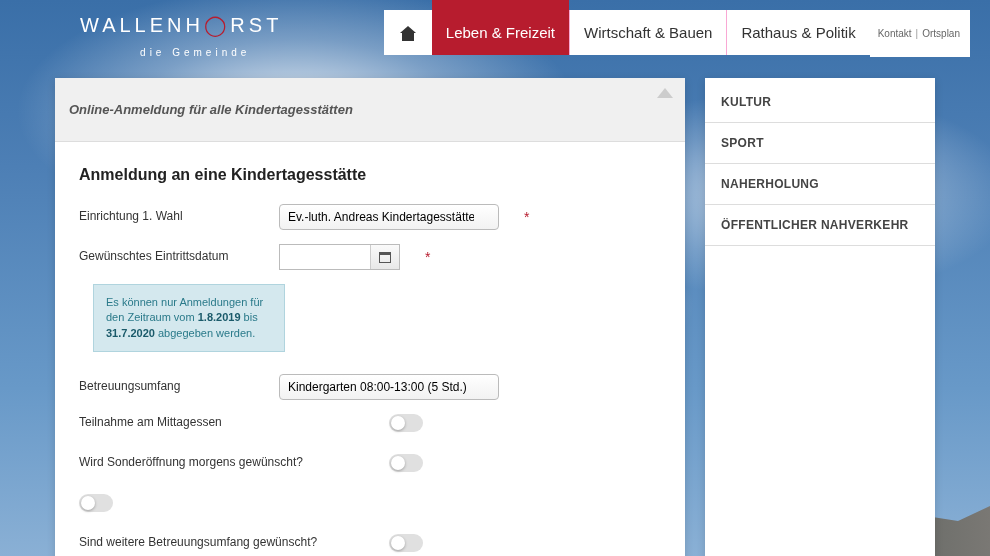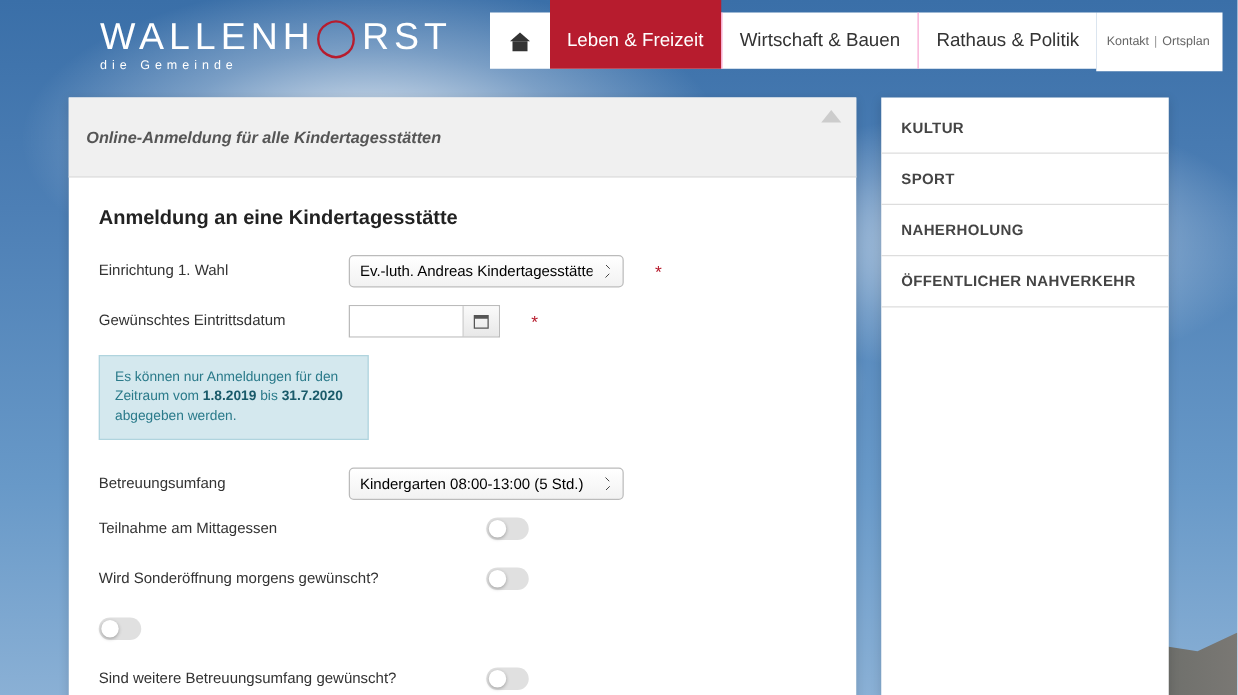--- a/index.html
+++ b/index.html
@@ -10,23 +10,23 @@
       radial-gradient(ellipse 400px 180px at 30% 20%, rgba(255,255,255,0.85) 0%, rgba(255,255,255,0.3) 40%, transparent 70%),
       radial-gradient(ellipse 300px 140px at 80% 35%, rgba(255,255,255,0.7) 0%, rgba(255,255,255,0.2) 50%, transparent 75%),
       radial-gradient(ellipse 250px 100px at 55% 55%, rgba(255,255,255,0.5) 0%, transparent 60%); z-index: 0; }
     
     
     body::after { content: ''; position: absolute; bottom: 0; right: 0; width: 160px; height: 50px; background: linear-gradient(90deg, #5a5c58 0%, #6a6c68 50%, #7a7874 100%); clip-path: polygon(0 100%, 0 60%, 20% 45%, 40% 50%, 60% 20%, 80% 30%, 100% 0%, 100% 100%); z-index: 0; }
     
     .header { position: relative; z-index: 10; display: flex; align-items: flex-start; padding: 10px 20px 0 80px; }
     
     .logo { color: #fff; flex-shrink: 0; margin-right: 30px; padding-top: 5px; }
-    .logo-main { font-size: 30px; font-weight: 300; letter-spacing: 4px; line-height: 1; }
+    .logo-main { font-size: 20px; font-weight: 300; letter-spacing: 4px; line-height: 1; }
     .logo-main .highlight { color: #b71c2e; }
-    .logo-sub { font-size: 10px; letter-spacing: 4px; margin-top: 2px; padding-right: 32px; }
+    .logo-sub { font-size: 10px; letter-spacing: 4px; margin-top: 12px; text-align: right; padding-right: 32px; }
     
     .nav-wrap { display: flex; align-items: flex-start; margin-left: auto; }
     .nav { display: flex; background: #fff; }
     .nav-item { padding: 14px 14px; font-size: 15px; color: #333; cursor: pointer; white-space: nowrap; display: flex; align-items: center; gap: 6px; }
     .nav-item.home { padding: 14px 16px; }
     .nav-item.active { background: #b71c2e; color: #fff; margin-top: -10px; padding-top: 24px; }
     .nav-item:not(.active):not(.home) { border-left: 1px solid #f9a8d4; text-align: center; }
     
     .top-links { display: flex; align-items: center; gap: 4px; font-size: 10px; color: #666; background: #fff; padding: 18px 10px 18px 8px; }
     .top-link { color: #666; cursor: pointer; }
@@ -50,21 +50,21 @@
     .select-wrap { position: relative; display: inline-block; }
     .select-wrap::after { content: ''; position: absolute; right: 8px; top: 50%; transform: translateY(-50%); width: 8px; height: 10px; background-image: linear-gradient(45deg, transparent 45%, #444 45%, #444 55%, transparent 55%), linear-gradient(-45deg, transparent 45%, #444 45%, #444 55%, transparent 55%); background-size: 6px 3px, 6px 3px; background-position: 0 0, 0 7px; background-repeat: no-repeat; pointer-events: none; }
     
     .asterisk { color: #b71c2e; font-size: 14px; }
     
     .date-input-wrap { display: flex; border: 1px solid #bbb; background: #fff; }
     .date-input { border: none; padding: 5px 8px; font-size: 12px; width: 90px; outline: none; }
     .date-btn { background: linear-gradient(180deg, #fafafa 0%, #e8e8e8 100%); border: none; border-left: 1px solid #ccc; padding: 4px 8px; cursor: pointer; display: flex; align-items: center; justify-content: center; }
     .cal-icon { width: 12px; height: 11px; border: 1px solid #555; border-top: 3px solid #555; position: relative; }
     
-    .info-box { background: #d4e8ee; border: 1px solid #b0d4de; padding: 10px 12px; font-size: 11px; color: #2a7a8a; line-height: 1.4; width: 216px; margin: 8px 0 22px; }
+    .info-box { background: #d4e8ee; border: 1px solid #b0d4de; padding: 10px 12px; font-size: 11px; color: #2a7a8a; line-height: 1.4; width: 192px; margin: 8px 14px 22px; }
     .info-box strong { color: #1a5a6a; }
     
     .toggle { width: 34px; height: 18px; background: #e0e0e0; border-radius: 10px; position: relative; cursor: pointer; }
     .toggle::after { content: ''; position: absolute; left: 2px; top: 2px; width: 14px; height: 14px; background: #fff; border-radius: 50%; box-shadow: 0 1px 3px rgba(0,0,0,0.3); }
     
     .toggle-row { display: flex; align-items: center; margin-bottom: 22px; font-size: 12px; color: #333; }
     .toggle-row .form-label { width: 310px; }
     
     .sidebar { width: 230px; background: #fff; box-shadow: 0 2px 8px rgba(0,0,0,0.15); padding: 4px 0; align-self: flex-start; min-height: 480px; }
     .side-item { padding: 13px 16px; font-size: 12px; font-weight: bold; color: #444; border-bottom: 1px solid #ddd; cursor: pointer; letter-spacing: 0.3px; }

